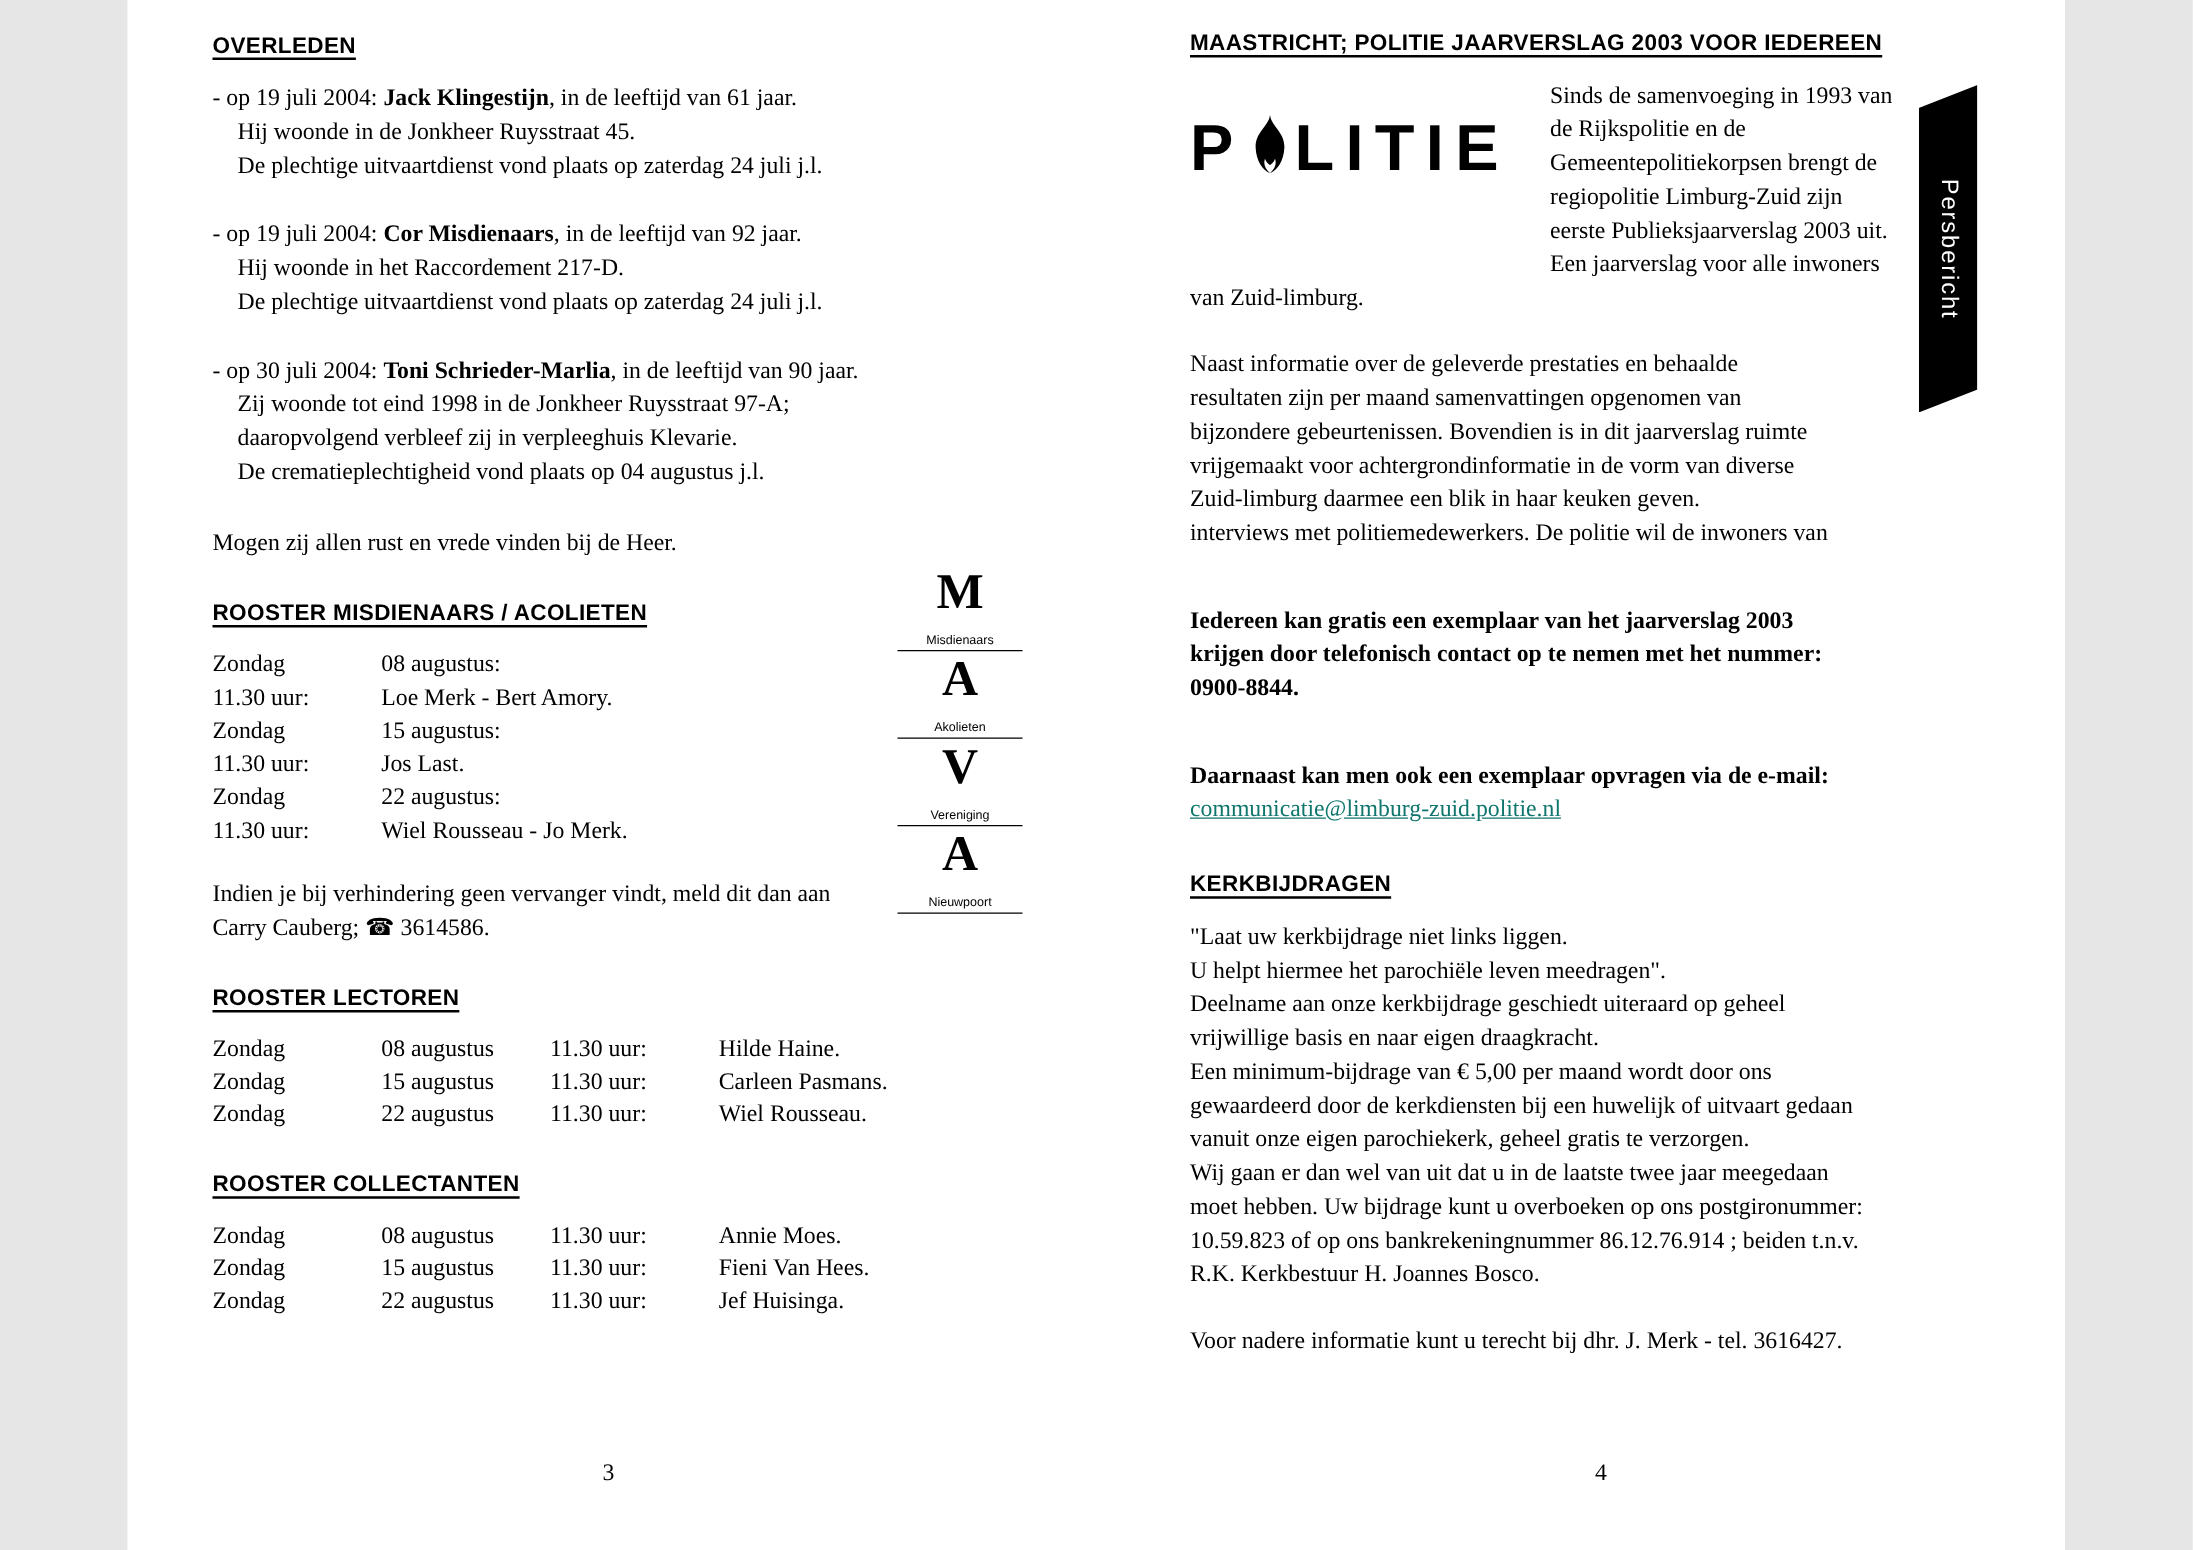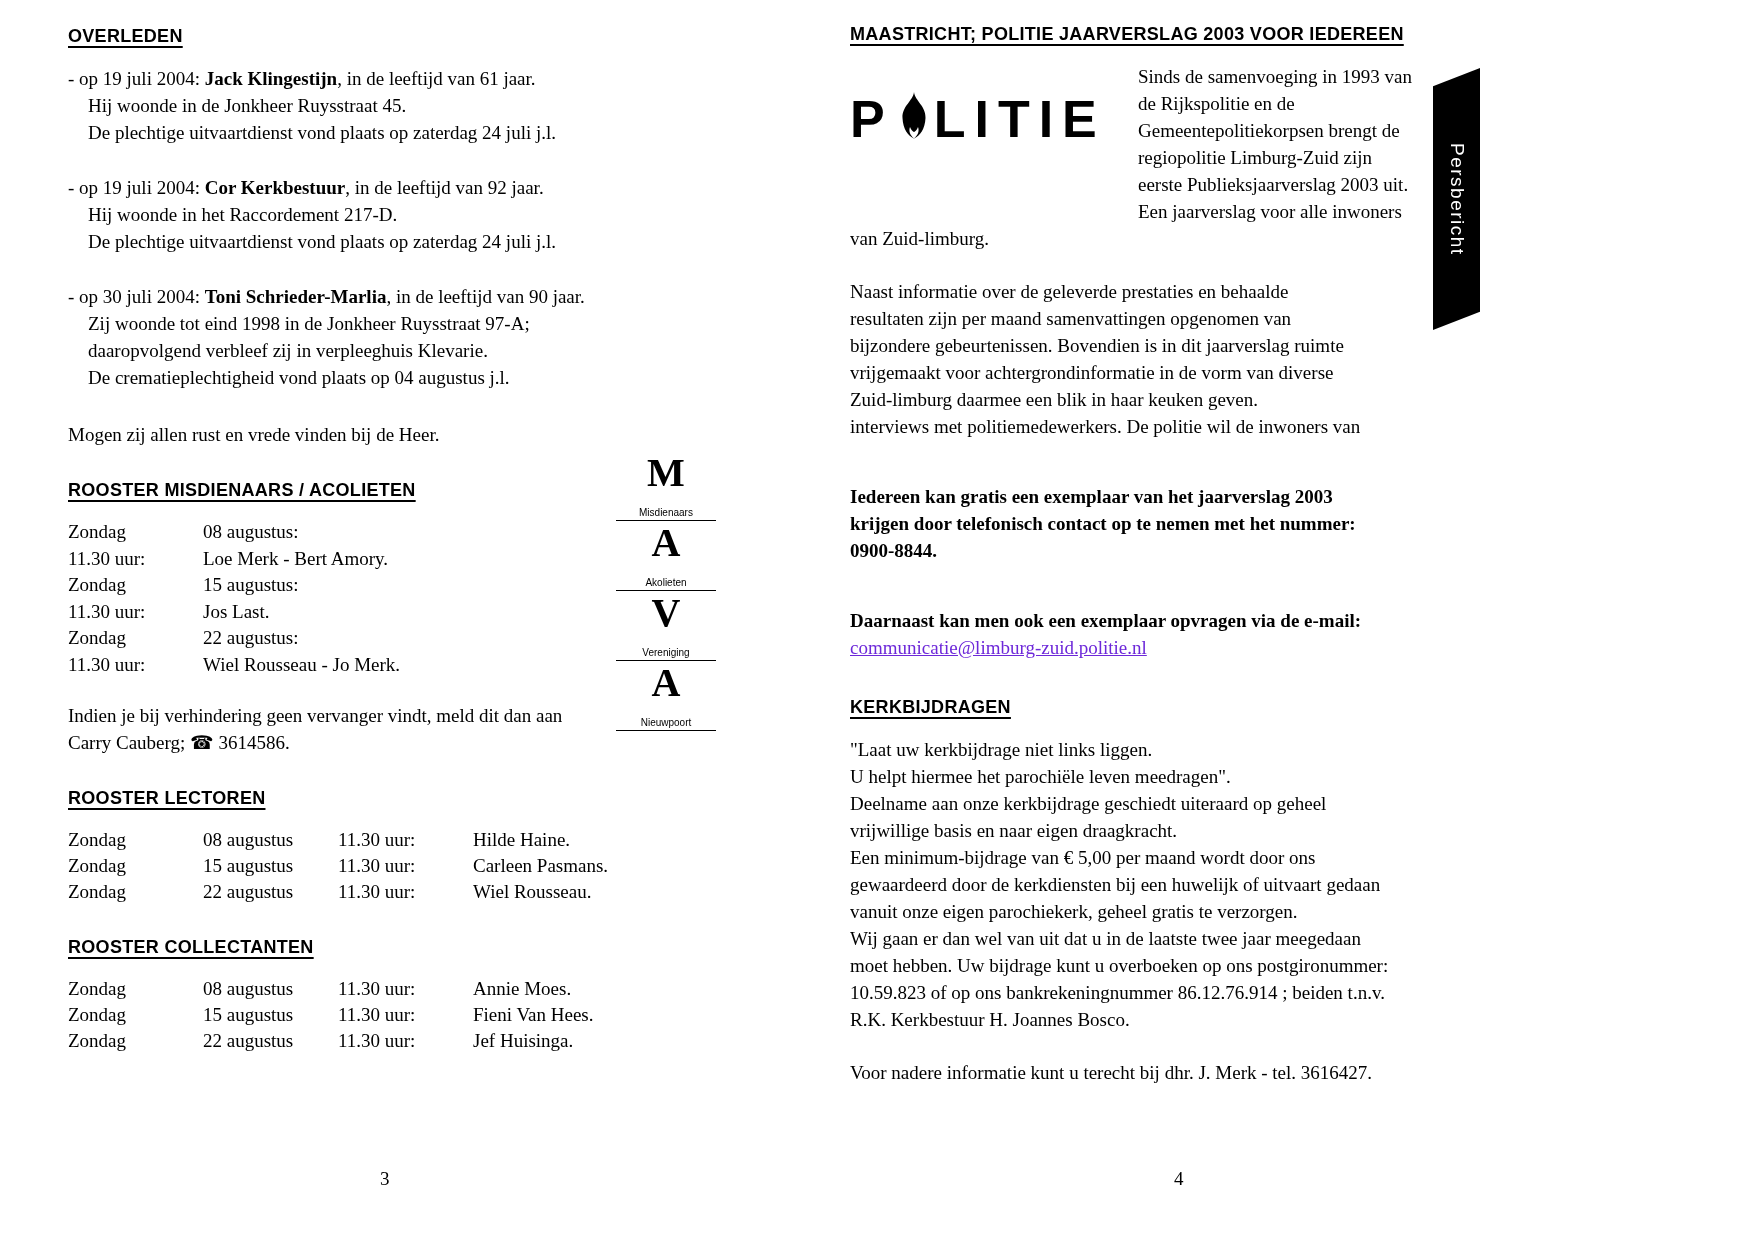--- a/index.html
+++ b/index.html
@@ -1,16 +1,16 @@
 <!DOCTYPE html>
 <html><head>
 <meta charset="utf-8">
 <style>
   html,body{margin:0;padding:0;background:#e6e6e6;}
-  .page{position:relative;width:1754px;height:1240px;background:#ffffff;
+  .page{position:relative;width:1550px;height:1240px;background:#ffffff;
         font-family:"Liberation Serif", serif;font-size:19px;color:#000;
         overflow:hidden;margin:0 auto;}
   .col{position:absolute;top:26px;}
   .col-left{left:68px;width:650px;}
   .col-right{left:850px;top:24px;width:650px;}
 
   .section-heading{font-family:"Liberation Sans", sans-serif;font-weight:bold;
         font-size:18px;letter-spacing:.3px;text-decoration:underline;
         text-underline-offset:4px;text-decoration-thickness:2px;
         margin:0 0 18px 0;}
@@ -35,21 +35,21 @@
   .clearfix::after{content:"";display:block;clear:both;}
   .intro{line-height:27px;width:565px;margin-bottom:26px;}
   .politie-logo{float:left;width:280px;height:133px;margin:6px 8px 0 0;
         display:flex;align-items:flex-start;padding-top:22px;box-sizing:border-box;}
   .logo-letters{font-family:"Liberation Sans", sans-serif;font-weight:900;
         font-size:52px;letter-spacing:9px;line-height:56px;}
   .flame-wrap{display:inline-block;vertical-align:middle;margin:0 2px 6px 2px;}
 
   .para{line-height:27px;margin-bottom:26px;}
   .bold{font-weight:bold;margin-top:43px;}
-  .email-link{color:#6d28d9;text-decoration:underline;line-height:27px;display:inline-block;margin-bottom:4px;}
+  .email-link{color:#0f766e;text-decoration:underline;line-height:27px;display:inline-block;margin-bottom:4px;}
 
   .persbericht{position:absolute;left:1433px;top:68px;width:47px;height:262px;
         background:#000;color:#fff;display:flex;align-items:center;justify-content:center;
         clip-path:polygon(0 7%, 100% 0, 100% 93%, 0 100%);}
   .persbericht span{writing-mode:vertical-rl;font-family:"Liberation Sans", sans-serif;
         font-size:19px;letter-spacing:1.5px;}
 
   .pagenum{position:absolute;top:1168px;font-size:19px;}
   .pagenum-left{left:380px;}
   .pagenum-right{left:1174px;}
@@ -63,21 +63,21 @@
 
     <h2 class="section-heading">OVERLEDEN</h2>
 
     <div class="entry">
       <div><span>- op 19 juli 2004: </span><b>Jack Klingestijn</b><span>, in de leeftijd van 61 jaar.</span></div>
       <div class="cont">Hij woonde in de Jonkheer Ruysstraat 45.</div>
       <div class="cont">De plechtige uitvaartdienst vond plaats op zaterdag 24 juli j.l.</div>
     </div>
 
     <div class="entry">
-      <div><span>- op 19 juli 2004: </span><b>Cor Kerkbestuur</b><span>, in de leeftijd van 92 jaar.</span></div>
+      <div><span>- op 19 juli 2004: </span><b>Cor Misdienaars</b><span>, in de leeftijd van 92 jaar.</span></div>
       <div class="cont">Hij woonde in het Raccordement 217-D.</div>
       <div class="cont">De plechtige uitvaartdienst vond plaats op zaterdag 24 juli j.l.</div>
     </div>
 
     <div class="entry">
       <div><span>- op 30 juli 2004: </span><b>Toni Schrieder-Marlia</b><span>, in de leeftijd van 90 jaar.</span></div>
       <div class="cont">Zij woonde tot eind 1998 in de Jonkheer Ruysstraat 97-A;</div>
       <div class="cont">daaropvolgend verbleef zij in verpleeghuis Klevarie.</div>
       <div class="cont">De crematieplechtigheid vond plaats op 04 augustus j.l.</div>
     </div>

